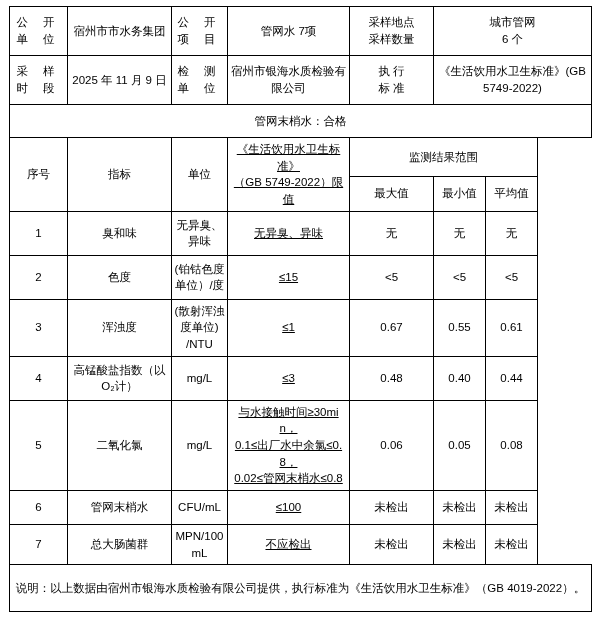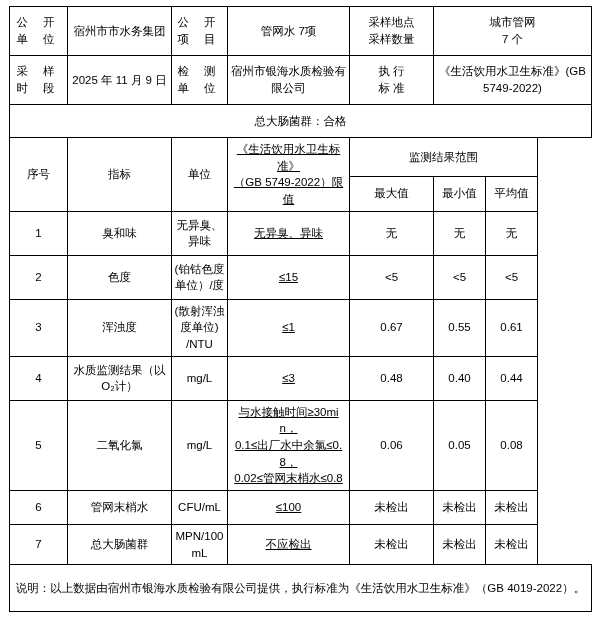--- a/index.html
+++ b/index.html
@@ -91,37 +91,37 @@
         <tr class="tall-head">
       <td class="lbl2 multiline">公 开
 单 位</td>
       <td class="multiline">宿州市市水务集团</td>
       <td class="lbl2 multiline">公 开
 项 目</td>
       <td>管网水 7项</td>
       <td class="multiline">采样地点
 采样数量</td>
       <td colspan="3" class="multiline">城市管网
-7 个</td>
+6 个</td>
     </tr>
 
     <tr class="tall-head">
       <td class="lbl2 multiline">采 样
 时 段</td>
       <td>2025 年 11 月 9 日</td>
       <td class="lbl2 multiline">检 测
 单 位</td>
       <td>宿州市银海水质检验有限公司</td>
       <td class="multiline">执 行
 标 准</td>
       <td colspan="3">《生活饮用水卫生标准》(GB 5749-2022)</td>
     </tr>
 
     <tr class="result-line">
-      <td colspan="8">总大肠菌群：合格</td>
+      <td colspan="8">管网末梢水：合格</td>
     </tr>
 
     <tr>
       <td rowspan="2" style="height:36px">序号</td>
       <td rowspan="2">指标</td>
       <td rowspan="2">单位</td>
       <td rowspan="2" class="limit-cell">《生活饮用水卫生标准》
 （GB 5749-2022）限值</td>
       <td colspan="3">监测结果范围</td>
     </tr>
@@ -157,21 +157,21 @@
       <td class="multiline">(散射浑浊度单位)
 /NTU</td>
       <td class="limit-cell">≤1</td>
       <td>0.67</td>
       <td>0.55</td>
       <td>0.61</td>
     </tr>
 
     <tr class="rowh">
       <td>4</td>
-      <td class="small">水质监测结果（以 O₂计）</td>
+      <td class="small">高锰酸盐指数（以 O₂计）</td>
       <td class="mono-unit">mg/L</td>
       <td class="limit-cell">≤3</td>
       <td>0.48</td>
       <td>0.40</td>
       <td>0.44</td>
     </tr>
 
     <tr class="rowh" style="height:62px">
       <td>5</td>
       <td>二氧化氯</td>

